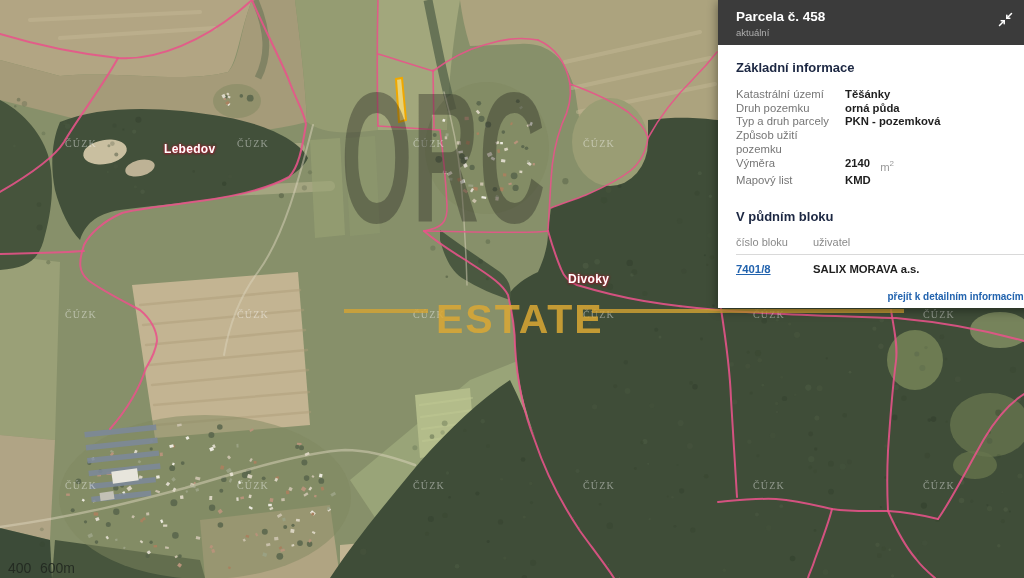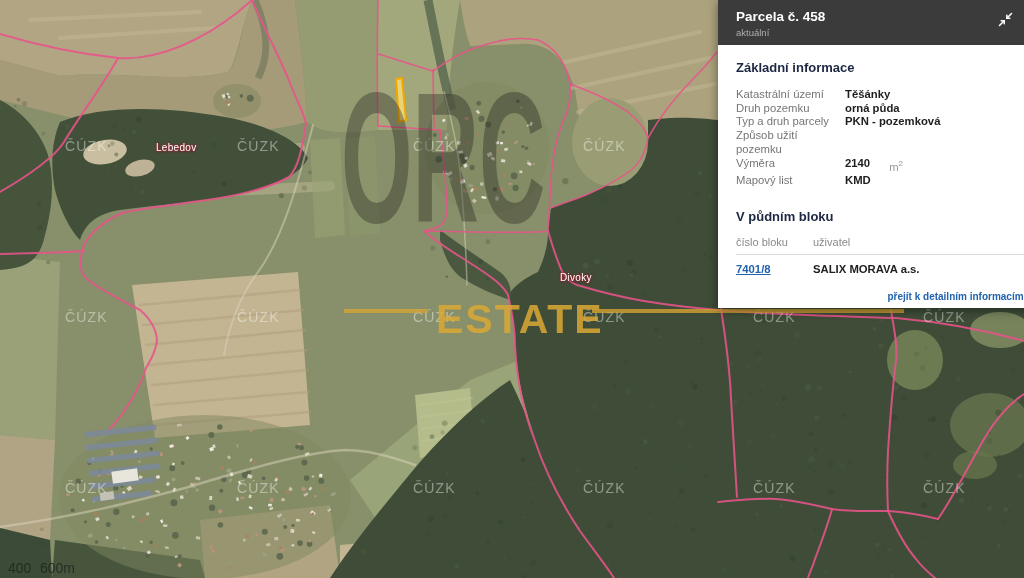--- a/index.html
+++ b/index.html
@@ -7,23 +7,23 @@
   .stage{position:relative;width:1024px;height:578px;overflow:hidden;background:#87906a;}
   .stage svg{position:absolute;left:0;top:0;display:block;}
   .pk{fill:none;stroke:var(--boundary-pink);stroke-width:2;stroke-linecap:round;stroke-linejoin:round;opacity:.88;}
   .pkt{stroke-width:1.6;}
   .hl{fill:var(--highlight-fill);stroke:var(--highlight-stroke);stroke-width:2;fill-opacity:.75;}
   .road{fill:none;stroke:#dcd4bb;stroke-linecap:round;opacity:.5;}
   .strip{stroke-linecap:round;opacity:.45;}
 
   
   .overlay{position:absolute;left:0;top:0;width:1024px;height:578px;pointer-events:none;}
-  .mlabel{position:absolute;color:#fff;font-size:10px;font-weight:normal;letter-spacing:.3px;
-          text-shadow:0 0 2px #b82838,0 0 3px #962030,0 1px 2px rgba(120,20,40,.9);}
-  .cuzk{position:absolute;color:rgba(255,255,255,.42);font-size:14px;letter-spacing:1.2px;}
+  .mlabel{position:absolute;color:#fff;font-size:12px;font-weight:bold;letter-spacing:.3px;
+          text-shadow:0 0 2px #b82838,0 0 3px #962030,0 1px 2px rgba(120,20,40,.9);margin-left:8px;}
+  .cuzk{position:absolute;color:rgba(255,255,255,.42);font-size:10px;letter-spacing:1.2px;font-family:Liberation Serif, serif;}
   .brand-top{position:absolute;left:341px;top:64px;font-size:92px;font-weight:bold;line-height:1;
              letter-spacing:0;color:rgba(28,28,26,.35);transform:scaleY(2.02);transform-origin:50% 0;}
   .brand-bottom{position:absolute;left:436px;top:299px;font-size:41px;font-weight:bold;line-height:1;
              letter-spacing:2px;color:rgba(219,168,52,.85);}
   .gline{position:absolute;top:309px;height:4px;background:rgba(214,164,50,.78);}
   .gline.l{left:344px;width:84px;}
   .gline.r{left:592px;width:312px;}
   .scale-num{position:absolute;top:560px;color:rgba(32,38,30,.85);font-size:14px;}
 
   
@@ -33,21 +33,21 @@
   .panel-title{font-size:13.5px;font-weight:bold;margin:0;}
   .panel-subtitle{font-size:9.5px;color:#aeaeae;margin-top:3px;}
   .hbtn{position:absolute;top:12px;width:16px;height:16px;cursor:pointer;background:none;border:none;padding:0;}
   .hbtn.compress{right:42px;}
   .hbtn.close{right:14px;}
   .panel-body{padding:15px 18px 0 18px;flex:1;}
   .sec-h{font-size:13px;font-weight:bold;color:var(--heading-navy);margin:0 0 13px 0;}
   .frow{display:flex;font-size:11.3px;line-height:13.7px;}
   .frow .lbl{width:109px;flex:0 0 auto;color:var(--label-gray);}
   .frow .val{font-weight:bold;color:#1e1e1e;}
-  .frow .unit{color:#9a9a9a;font-weight:normal;margin-left:19px;}
+  .frow .unit{color:#9a9a9a;font-weight:normal;margin-left:10px;}
   .frow sup{font-size:8px;}
   .sec-h.blok{margin:21px 0 12px 0;}
   .thead{display:flex;font-size:11px;color:#8a8a8a;padding-bottom:6px;border-bottom:1px solid #d9d9d9;}
   .c1{width:77px;flex:0 0 auto;}
   .trow{display:flex;font-size:11.3px;padding-top:8px;align-items:center;}
   .blk-link{color:var(--link-blue);font-weight:bold;text-decoration:underline;cursor:pointer;}
   .user{font-weight:bold;color:#1e1e1e;}
   .detail{margin-top:16px;text-align:right;font-size:10px;}
   .detail a{color:var(--link-blue);font-weight:bold;text-decoration:none;cursor:pointer;}
   .chev{margin-left:6px;font-weight:bold;display:inline-block;transform:scaleX(.8);}

